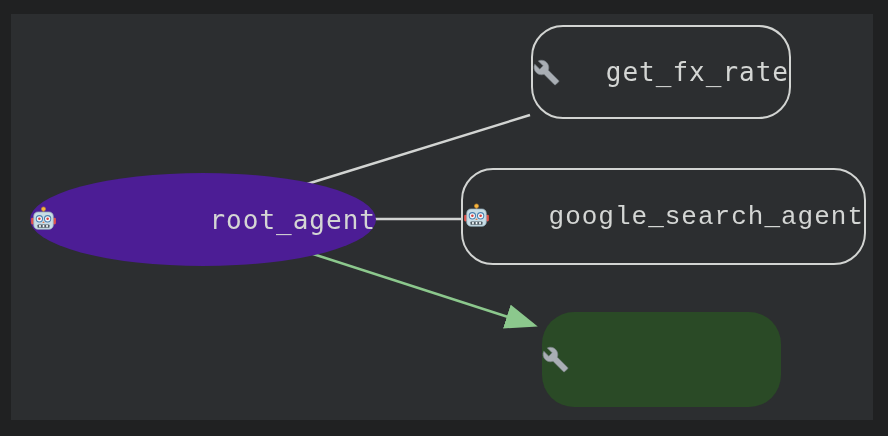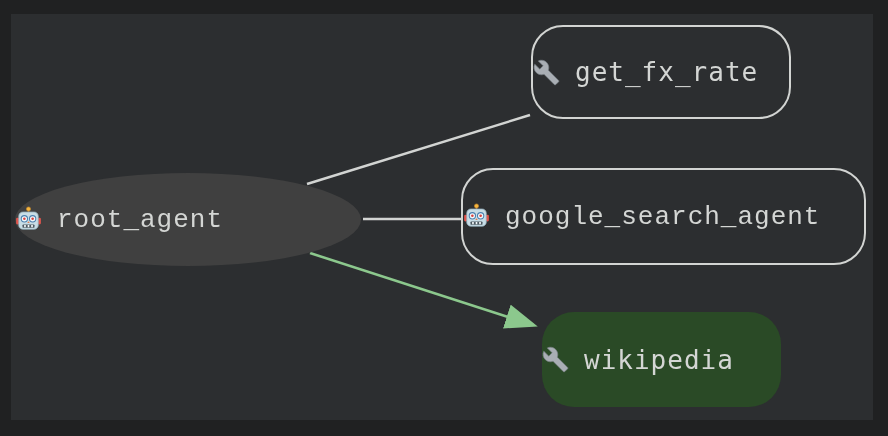--- a/index.html
+++ b/index.html
@@ -8,29 +8,29 @@
     background:#202122;
     font-family:"DejaVu Sans Mono","Liberation Mono",monospace;
   }
   #panel{
     position:absolute;left:11px;top:14px;width:862px;height:406px;
     background:#2c2e30;
   }
   #edge-layer{position:absolute;left:0;top:0;width:862px;height:406px;pointer-events:none;}
   .node{
     position:absolute;box-sizing:border-box;
-    display:flex;align-items:center;justify-content:flex-start;gap:15px;
+    display:flex;align-items:center;justify-content:space-between;gap:24px;
     font-size:26px;letter-spacing:1px;color:#d4d6d4;white-space:nowrap;
     cursor:pointer;
   }
   .node .icon{display:flex;align-items:center;justify-content:center;flex:0 0 auto;}
   .node .icon svg{width:27px;height:27px;display:block;}
   .ellipse{
-    left:4px;top:159px;width:346px;height:93px;
-    background:#404040;border-radius:50%;font-family:Liberation Mono, monospace;
+    left:19px;top:159px;width:346px;height:93px;
+    background:#4c1d95;border-radius:50%;
   }
   .box{border:2px solid #d2d4d2;border-radius:32px;background:transparent;}
   .box-fx{left:520px;top:11px;width:260px;height:94px;}
   .box-google{left:450px;top:154px;width:405px;height:97px;font-family:Liberation Mono, monospace;}
   .box-wiki{
     left:531px;top:298px;width:239px;height:95px;
     background:#2a4a26;border:none;border-radius:32px;
   }
 </style>
 </head>
@@ -101,16 +101,15 @@
     </span>
     <span>google_search_agent</span>
   </div>
 
   <div class="node box-wiki node-wiki" style="position:absolute;">
     <span class="icon">
       <svg viewBox="0 0 24 24">
         <path fill="#a9aeb4" stroke="#7e848b" stroke-width="0.6" d="M22.7 19l-9.1-9.1c.9-2.3.4-5-1.5-6.9-2-2-5-2.4-7.4-1.3L9 6 6 9 1.6 4.7C.4 7.1.9 10.1 2.9 12.1c1.9 1.9 4.6 2.4 6.9 1.5l9.1 9.1c.4.4 1 .4 1.4 0l2.3-2.3c.5-.4.5-1.1.1-1.4z"></path>
       </svg>
     </span>
-    <span>wikipedia</span>
   </div>
 
 </div>
 
 </body></html>

